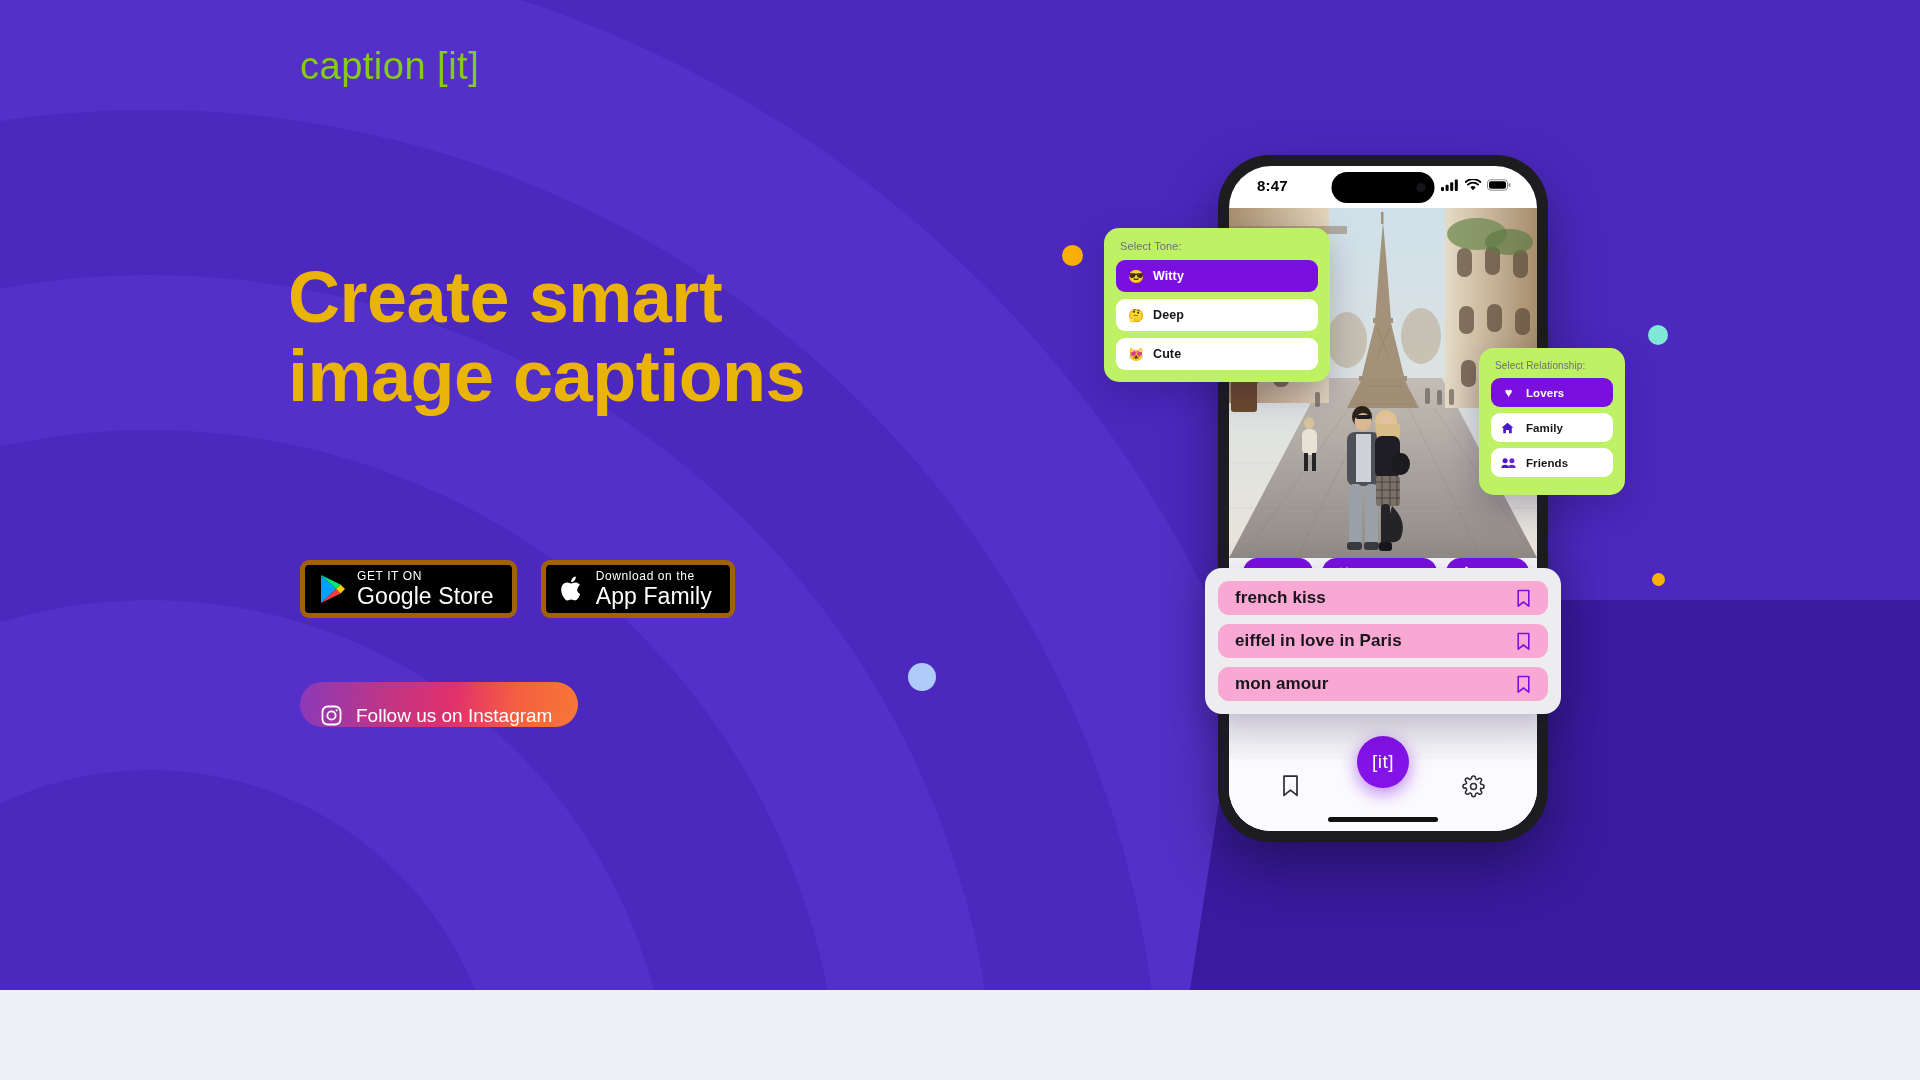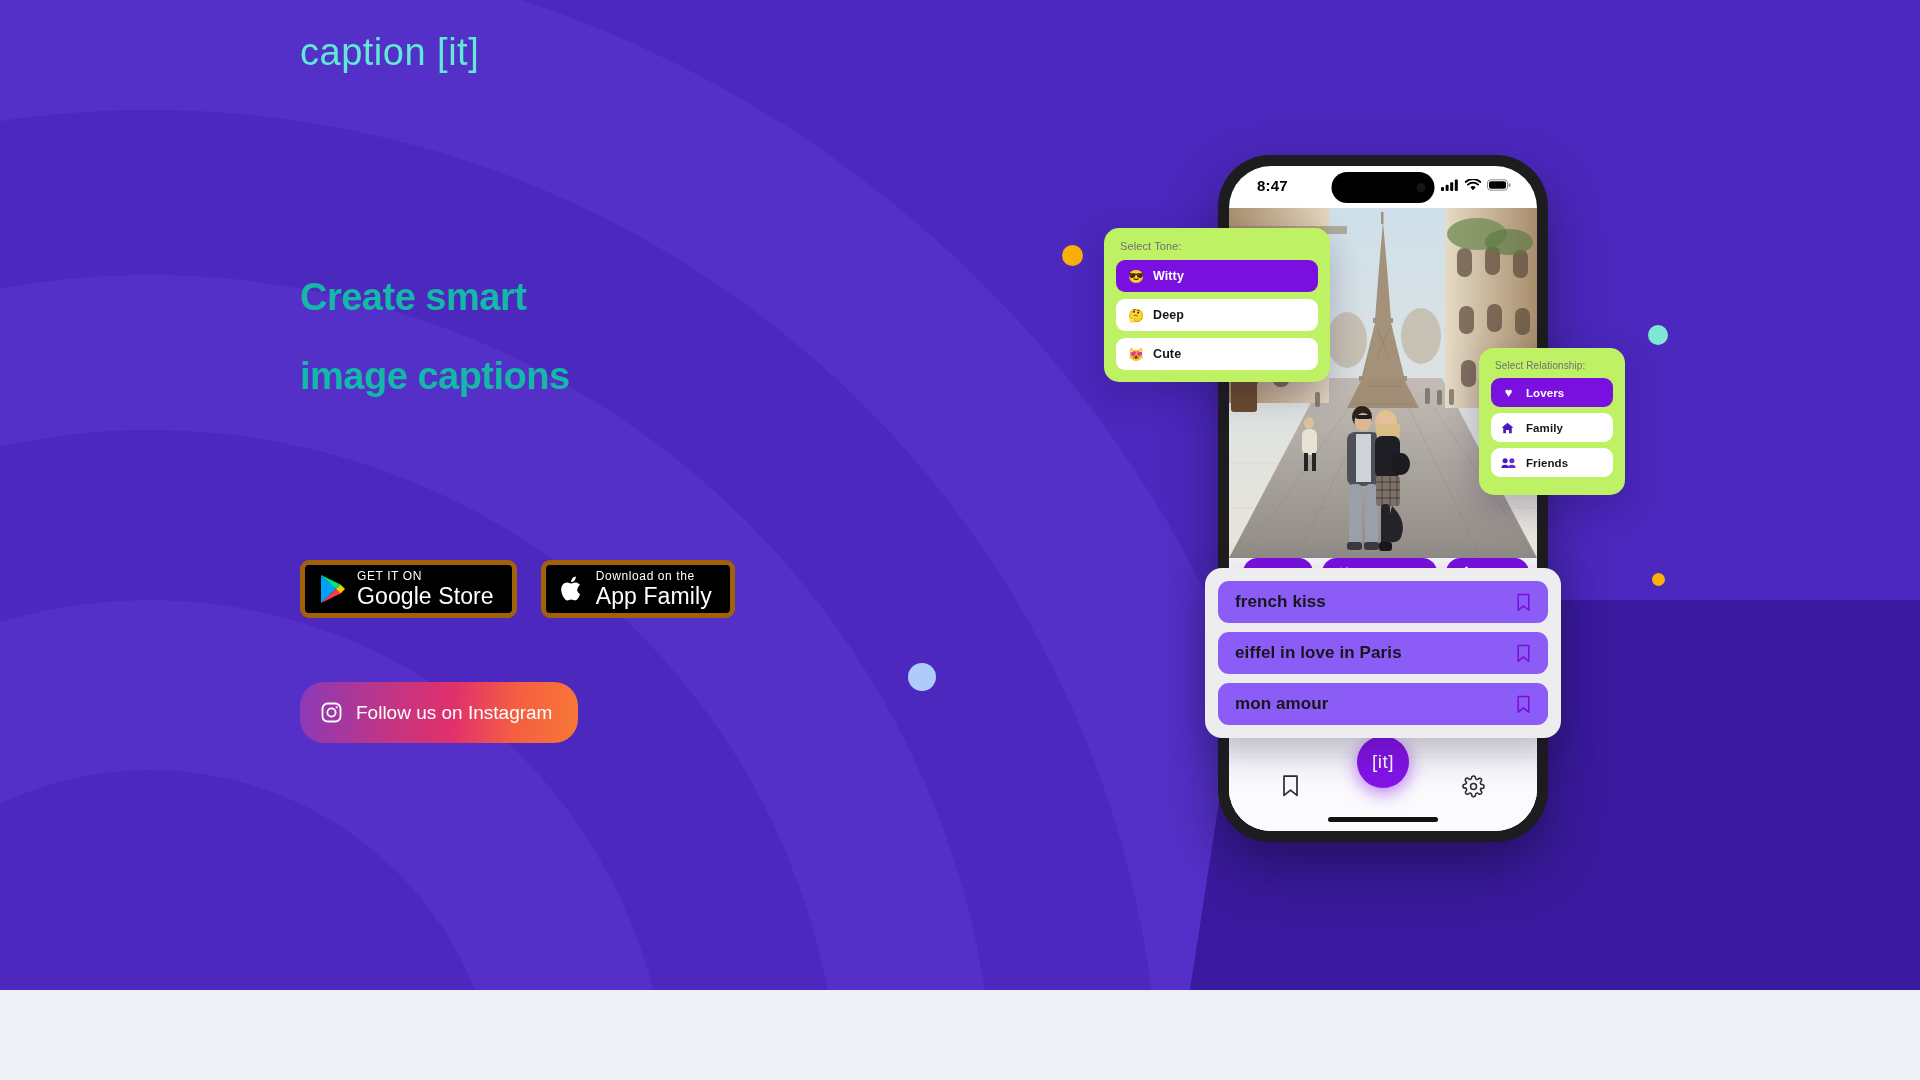--- a/index.html
+++ b/index.html
@@ -25,45 +25,45 @@
     position:absolute; left:1190px; top:600px; width:0; height:0;
     border-left:60px solid transparent;
     border-bottom:390px solid #3A1A9E;
   }
 
   
   .dot { position:absolute; border-radius:50%; }
 
   
   #logo {
-    position:absolute; left:300px; top:31px;
-    color:#5eead4; font-size:38px; letter-spacing:0.5px;
+    position:absolute; left:300px; top:45px;
+    color:#84cc16; font-size:38px; letter-spacing:0.5px;
     font-weight:300; white-space:nowrap;
   }
   #headline {
-    position:absolute; left:300px; top:258px;
-    color:#14b8a6; font-size:38px; line-height:79px;
+    position:absolute; left:288px; top:258px;
+    color:#eab308; font-size:72px; line-height:79px;
     font-weight:bold; letter-spacing:-0.5px;
   }
   #headline .hl { display:block; }
 
   #store-row { position:absolute; left:300px; top:560px; display:flex; gap:24px; }
   .store-badge {
     background:#000; border-radius:9px; height:58px;
     display:flex; align-items:center; padding:0 18px 0 14px;
     gap:11px; cursor:pointer; border:5px solid #a16207;
   }
   .badge-txt { display:flex; flex-direction:column; justify-content:center; line-height:1; }
   .badge-small { color:#fff; font-size:12px; letter-spacing:0.6px; margin-bottom:3px; }
   .badge-big { color:#fff; font-size:23px; font-weight:500; letter-spacing:0.1px; }
 
   #insta-btn {
     position:absolute; left:300px; top:682px;
-    height:61px; border-radius:24px; padding:0 26px 0 20px;
-    display:flex; align-items:center; gap:13px;
+    height:45px; border-radius:24px; padding:0 26px 0 20px;
+    display:flex; align-items:flex-end; gap:13px;
     background:linear-gradient(95deg,#8A3AB9 0%, #C13584 32%, #E1306C 55%, #F56040 78%, #F77737 100%);
     cursor:pointer;
   }
   #insta-btn .lbl { color:#fff; font-size:19px; font-weight:500; }
 
   
   #phone {
     position:absolute; left:1218px; top:155px; width:330px; height:687px;
     background:#1d1d1f; border-radius:52px; padding:11px;
     box-shadow:0 24px 55px rgba(0,0,0,0.38);
@@ -149,21 +149,21 @@
   #card-rel .fc-opt { height:29px; margin-bottom:6px; padding:0 10px; }
   #card-rel .fc-title { font-size:10px; margin-bottom:7px; }
   #card-rel .fc-opt .lbl { font-size:11.5px; }
 
   #card-captions {
     position:absolute; left:1205px; top:568px; width:356px;
     background:#EDEDF0; border-radius:17px; padding:13px;
     box-shadow:0 14px 38px rgba(28,10,70,0.28); z-index:21;
   }
   .cap-row {
-    background:#8b5cf6; border-radius:11px; height:42px;
+    background:#f9a8d4; border-radius:11px; height:34px;
     display:flex; align-items:center; justify-content:space-between;
     padding:0 17px; margin-bottom:9px; cursor:pointer;
   }
   .cap-row:last-child { margin-bottom:0; }
   .cap-row .lbl { font-size:17px; font-weight:bold; color:#16161B; letter-spacing:0.1px; }
 
   
   #footer-strip {
     position:absolute; left:0; top:990px; width:1920px; height:90px; background:#EDF1F5;
   }

